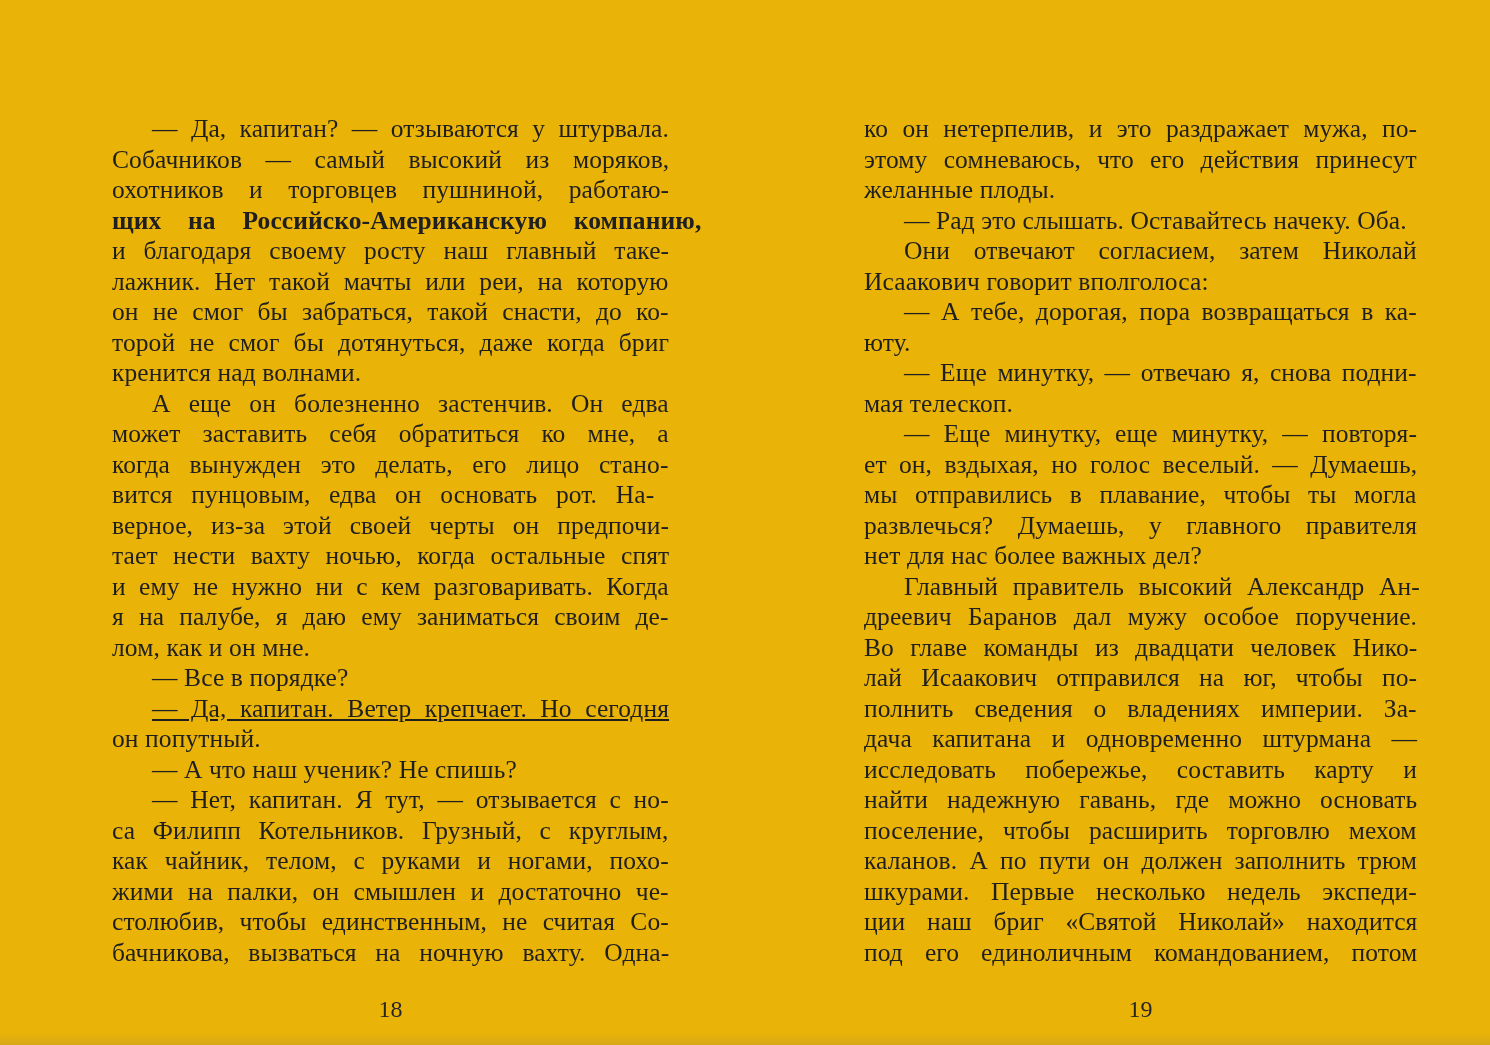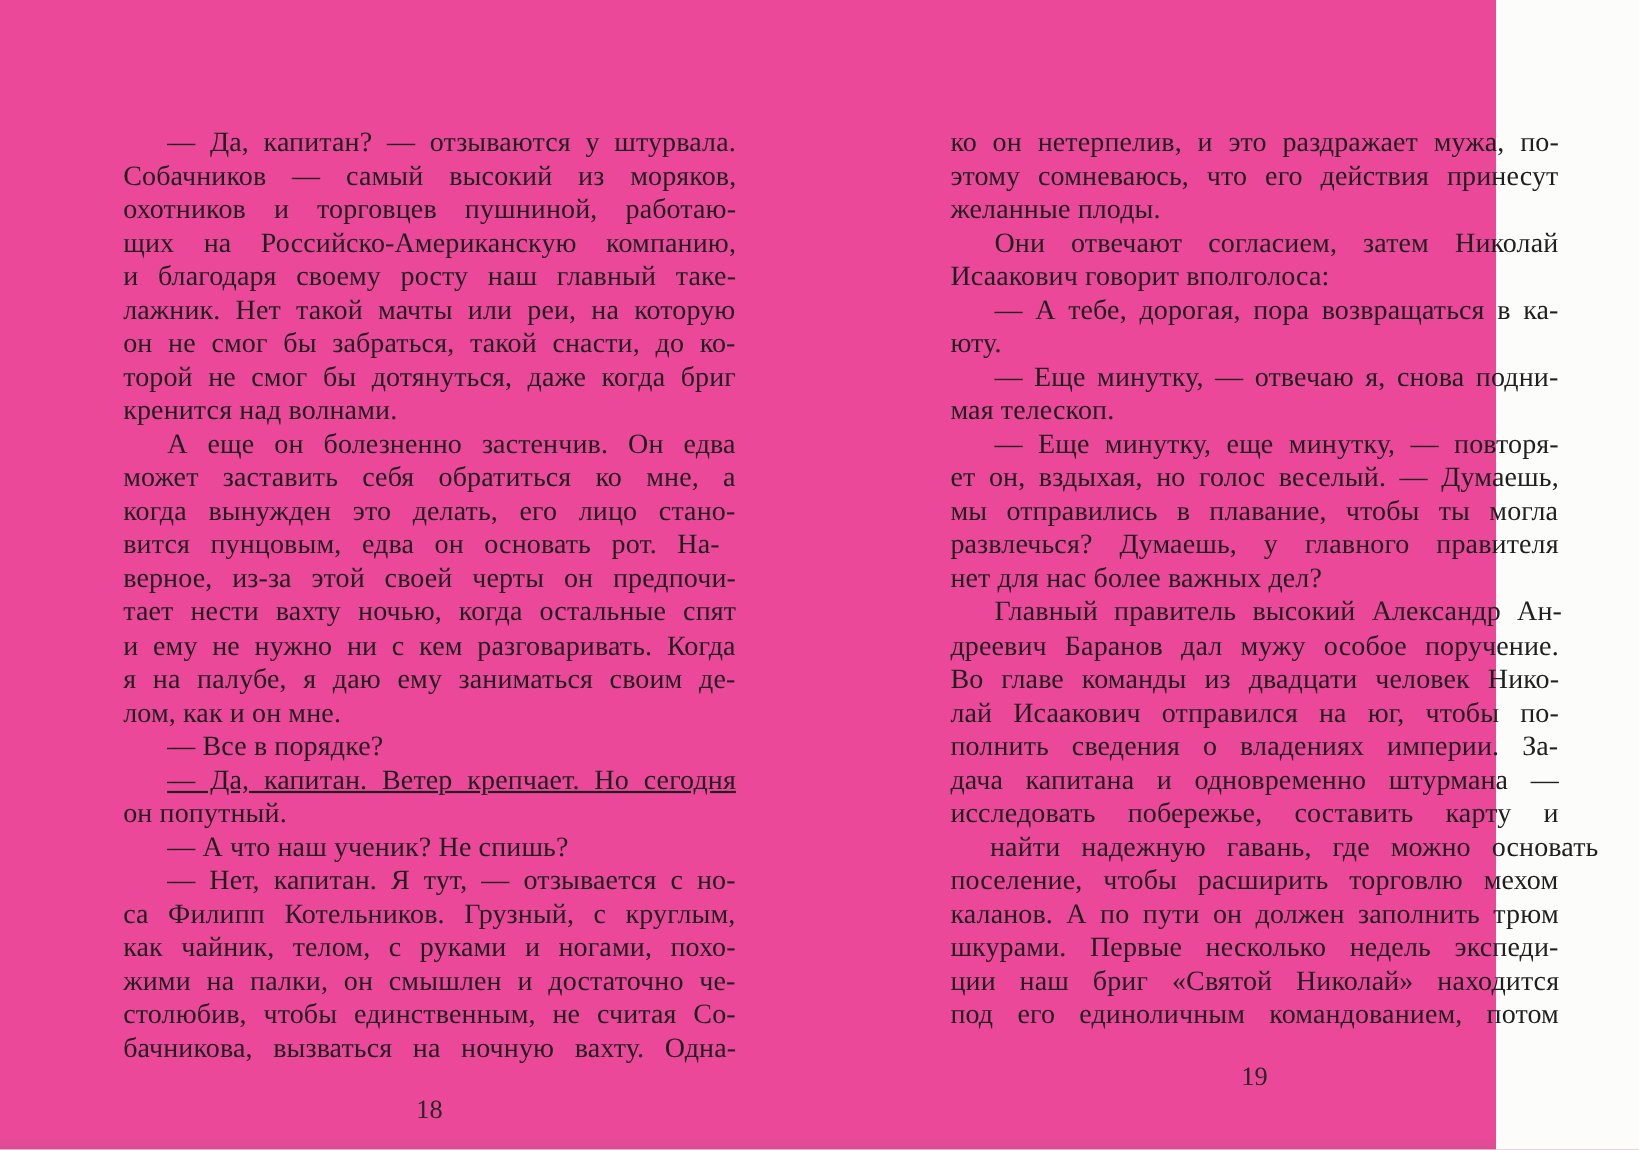--- a/index.html
+++ b/index.html
@@ -6,23 +6,23 @@
     margin: 0;
     padding: 0;
     width: 1490px;
     height: 1045px;
     overflow: hidden;
     background: #fcfcfb;
     font-family: "Liberation Serif", "DejaVu Serif", serif;
   }
   .book-spread {
     position: relative;
-    width: 1360px;
+    width: 1490px;
     height: 1045px;
-    background: #ec4899;
+    background: #eab308;
   }
   .page {
     position: absolute;
     top: 114px;
   }
   .page-left  { left: 112px; width: 557px; }
   .page-right { left: 864px; width: 553px; }
   .page-text {
     width: 100%;
     color: #1f1f1f;
@@ -53,21 +53,21 @@
 </head>
 <body>
 
 <div class="book-spread">
 
   <div class="page page-left">
     <div class="page-text">
         <div class="line indent just"><span style="word-spacing: 6.83333px;">— Да, капитан? — отзываются у штурвала.</span></div>
         <div class="line just"><span style="word-spacing: 17px;">Собачников — самый высокий из моряков,</span></div>
         <div class="line just"><span style="word-spacing: 19px;">охотников и торговцев пушниной, работаю-</span></div>
-        <div class="line just"><span style="word-spacing: 20.3333px;">щих на Российско-Американскую компанию,</span></div>
+        <div class="line just"><span style="word-spacing: 20.3333px; font-weight: bold;">щих на Российско-Американскую компанию,</span></div>
         <div class="line just"><span style="word-spacing: 11.3333px;">и благодаря своему росту наш главный таке-</span></div>
         <div class="line just"><span style="word-spacing: 7.28571px;">лажник. Нет такой мачты или реи, на которую</span></div>
         <div class="line just"><span style="word-spacing: 7.75px;">он не смог бы забраться, такой снасти, до ко-</span></div>
         <div class="line just"><span style="word-spacing: 7.57143px;">торой не смог бы дотянуться, даже когда бриг</span></div>
         <div class="line"><span>кренится над волнами.</span></div>
         <div class="line indent just"><span style="word-spacing: 11.6667px;">А еще он болезненно застенчив. Он едва</span></div>
         <div class="line just"><span style="word-spacing: 15.5px;">может заставить себя обратиться ко мне, а</span></div>
         <div class="line just"><span style="word-spacing: 13.1667px;">когда вынужден это делать, его лицо стано-</span></div>
         <div class="line just"><span style="word-spacing: 12.1667px;">вится пунцовым, едва он основать рот. На-</span></div>
         <div class="line just"><span style="word-spacing: 11.5px;">верное, из-за этой своей черты он предпочи-</span></div>
@@ -87,39 +87,40 @@
         <div class="line just"><span style="word-spacing: 12.2px;">бачникова, вызваться на ночную вахту. Одна-</span></div>
       </div>
     <div class="page-number">18</div>
   </div>
 
   <div class="page page-right">
     <div class="page-text">
         <div class="line just"><span style="word-spacing: 7.85714px;">ко он нетерпелив, и это раздражает мужа, по-</span></div>
         <div class="line just"><span style="word-spacing: 9.8px;">этому сомневаюсь, что его действия принесут</span></div>
         <div class="line"><span>желанные плоды.</span></div>
+        <div class="line indent"><span>— Рад это слышать. Оставайтесь начеку. Оба.</span></div>
         <div class="line indent just"><span style="word-spacing: 17.25px;">Они отвечают согласием, затем Николай</span></div>
         <div class="line"><span>Исаакович говорит вполголоса:</span></div>
         <div class="line indent just"><span style="word-spacing: 5px;">— А тебе, дорогая, пора возвращаться в ка-</span></div>
         <div class="line"><span>юту.</span></div>
         <div class="line indent just"><span style="word-spacing: 4px;">— Еще минутку, — отвечаю я, снова подни-</span></div>
         <div class="line"><span>мая телескоп.</span></div>
         <div class="line indent just"><span style="word-spacing: 7.5px;">— Еще минутку, еще минутку, — повторя-</span></div>
         <div class="line just"><span style="word-spacing: 5.85714px;">ет он, вздыхая, но голос веселый. — Думаешь,</span></div>
         <div class="line just"><span style="word-spacing: 11px;">мы отправились в плавание, чтобы ты могла</span></div>
         <div class="line just"><span style="word-spacing: 18px;">развлечься? Думаешь, у главного правителя</span></div>
         <div class="line"><span>нет для нас более важных дел?</span></div>
         <div class="line indent just"><span style="word-spacing: 8.25px;">Главный правитель высокий Александр Ан-</span></div>
         <div class="line just"><span style="word-spacing: 10px;">дреевич Баранов дал мужу особое поручение.</span></div>
         <div class="line just"><span style="word-spacing: 9.83333px;">Во главе команды из двадцати человек Нико-</span></div>
         <div class="line just"><span style="word-spacing: 12.6667px;">лай Исаакович отправился на юг, чтобы по-</span></div>
         <div class="line just"><span style="word-spacing: 14.4px;">полнить сведения о владениях империи. За-</span></div>
         <div class="line just"><span style="word-spacing: 14px;">дача капитана и одновременно штурмана —</span></div>
         <div class="line just"><span style="word-spacing: 22.75px;">исследовать побережье, составить карту и</span></div>
-        <div class="line just"><span style="word-spacing: 12.6px; margin-left: 36px;">найти надежную гавань, где можно основать</span></div>
+        <div class="line just"><span style="word-spacing: 12.6px;">найти надежную гавань, где можно основать</span></div>
         <div class="line just"><span style="word-spacing: 12.5px;">поселение, чтобы расширить торговлю мехом</span></div>
         <div class="line just"><span style="word-spacing: 5.71429px;">каланов. А по пути он должен заполнить трюм</span></div>
         <div class="line just"><span style="word-spacing: 15px;">шкурами. Первые несколько недель экспеди-</span></div>
         <div class="line just"><span style="word-spacing: 15.2px;">ции наш бриг «Святой Николай» находится</span></div>
         <div class="line just"><span style="word-spacing: 15.5px;">под его единоличным командованием, потом</span></div>
       </div>
     <div class="page-number">19</div>
   </div>
 
   <div class="scan-edge-shadow"></div>

